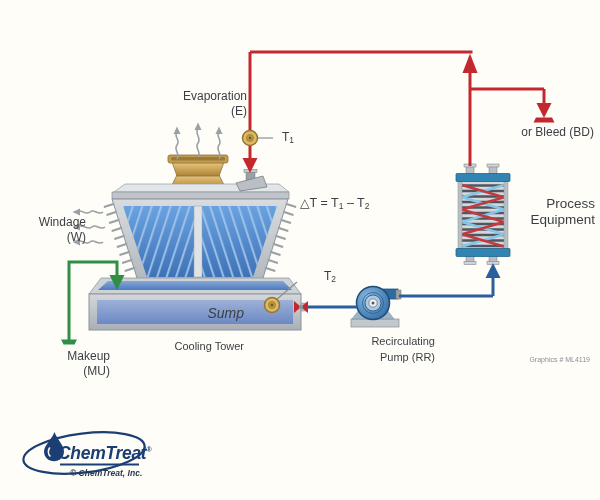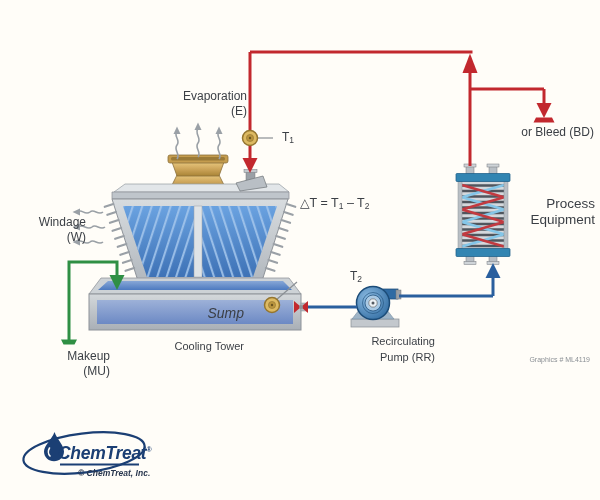--- a/index.html
+++ b/index.html
@@ -10,32 +10,32 @@
   .stage svg{position:absolute;left:0;top:0;}
   .lbl{position:absolute;color:#3b3f45;font-size:12px;line-height:15px;text-align:right;}
   .lbl .sub{font-size:8.5px;position:relative;bottom:-2px;}
   .l-evap{left:147px;top:89px;width:100px;}
   .l-t1{left:274px;top:130px;width:40px;text-align:left;margin-left:8px;}
   .l-delta{left:300px;top:196px;width:120px;text-align:left;font-size:12.5px;}
   .l-windage{left:6px;top:215px;width:80px;}
   .l-makeup{left:30px;top:349px;width:80px;}
   .l-sump{left:144px;top:306px;width:100px;font-size:14px;font-style:italic;}
   .l-ct{left:124px;top:339px;width:120px;font-size:11px;}
-  .l-t2{left:296px;top:269px;width:40px;text-align:center;margin-left:40px;}
+  .l-t2{left:296px;top:269px;width:40px;text-align:right;}
   .l-pump{left:315px;top:333px;width:120px;font-size:11px;line-height:16px;}
   .l-proc{left:495px;top:196px;width:100px;font-size:13.5px;line-height:16px;}
   .l-bd{left:494px;top:125px;width:100px;font-size:12px;line-height:14.5px;}
   .l-graphics{left:500px;top:352px;width:90px;font-size:7px;color:#8a8f94;}
   .l-disclaimer{left:355px;top:468px;width:240px;font-size:9.5px;font-style:italic;
     font-weight:600;color:#55585c;}
   .logo-text{left:58px;top:442px;width:110px;text-align:left;color:#1b3f74;
     font-size:17.5px;font-weight:bold;font-style:italic;letter-spacing:-0.3px;}
   .logo-text .reg{font-size:7px;vertical-align:super;font-style:normal;}
   .logo-copy{left:70px;top:466px;width:110px;text-align:left;color:#28364e;
-    font-size:8.5px;font-style:italic;font-weight:bold;margin-left:8px;}
+    font-size:8.5px;font-style:italic;font-weight:bold;}
 </style>
 </head>
 <body>
 
 <div class="stage">
 
 <svg width="600" height="500" viewBox="0 0 600 500">
   <defs>
     <linearGradient id="goldGrad" x1="0" y1="0" x2="0" y2="1">
       <stop offset="0" stop-color="#e8c87f"></stop>

